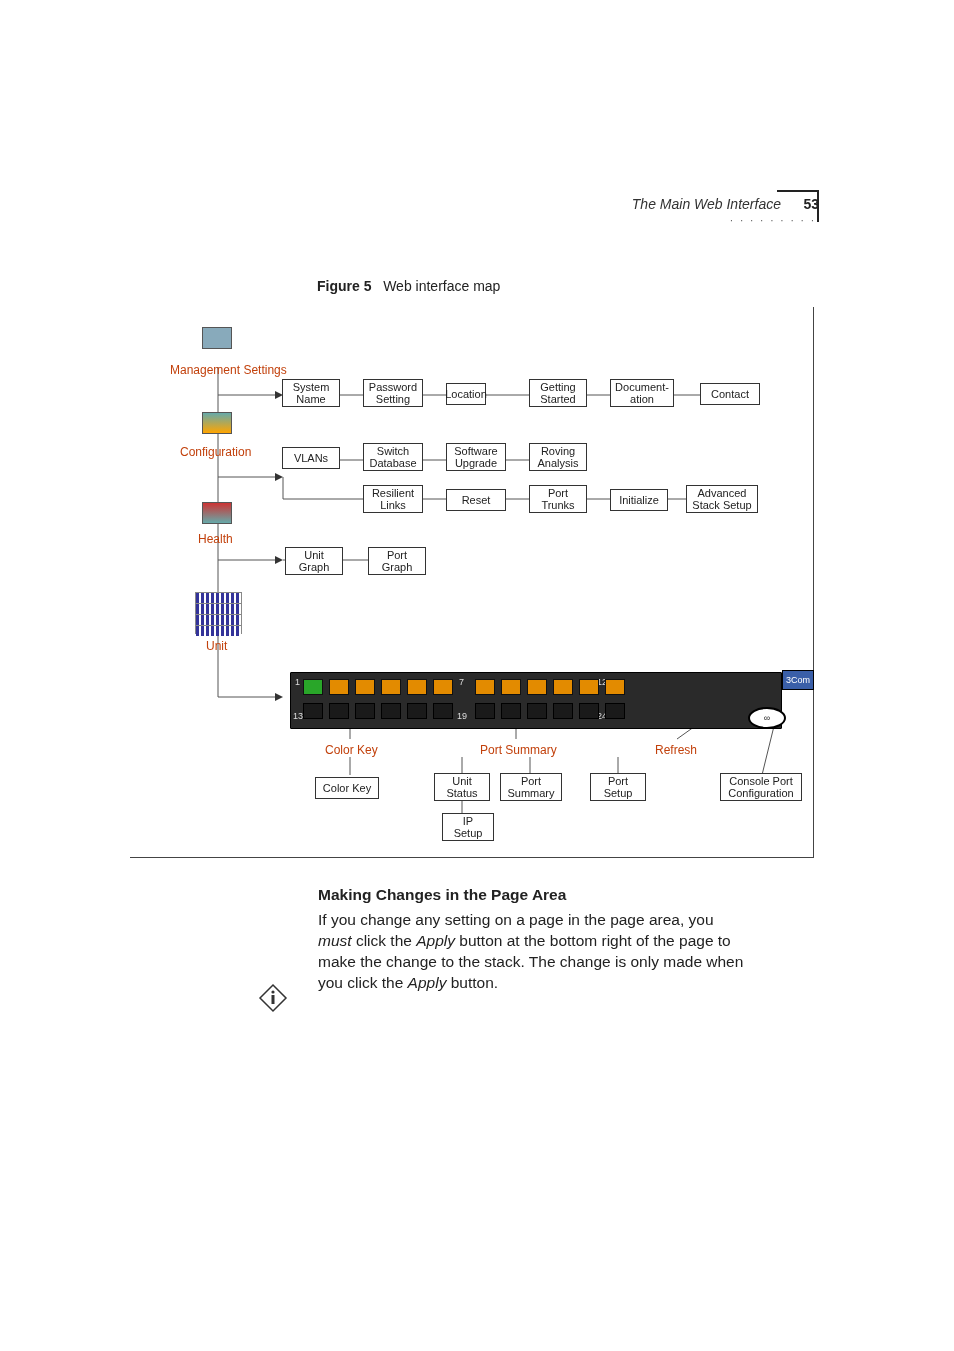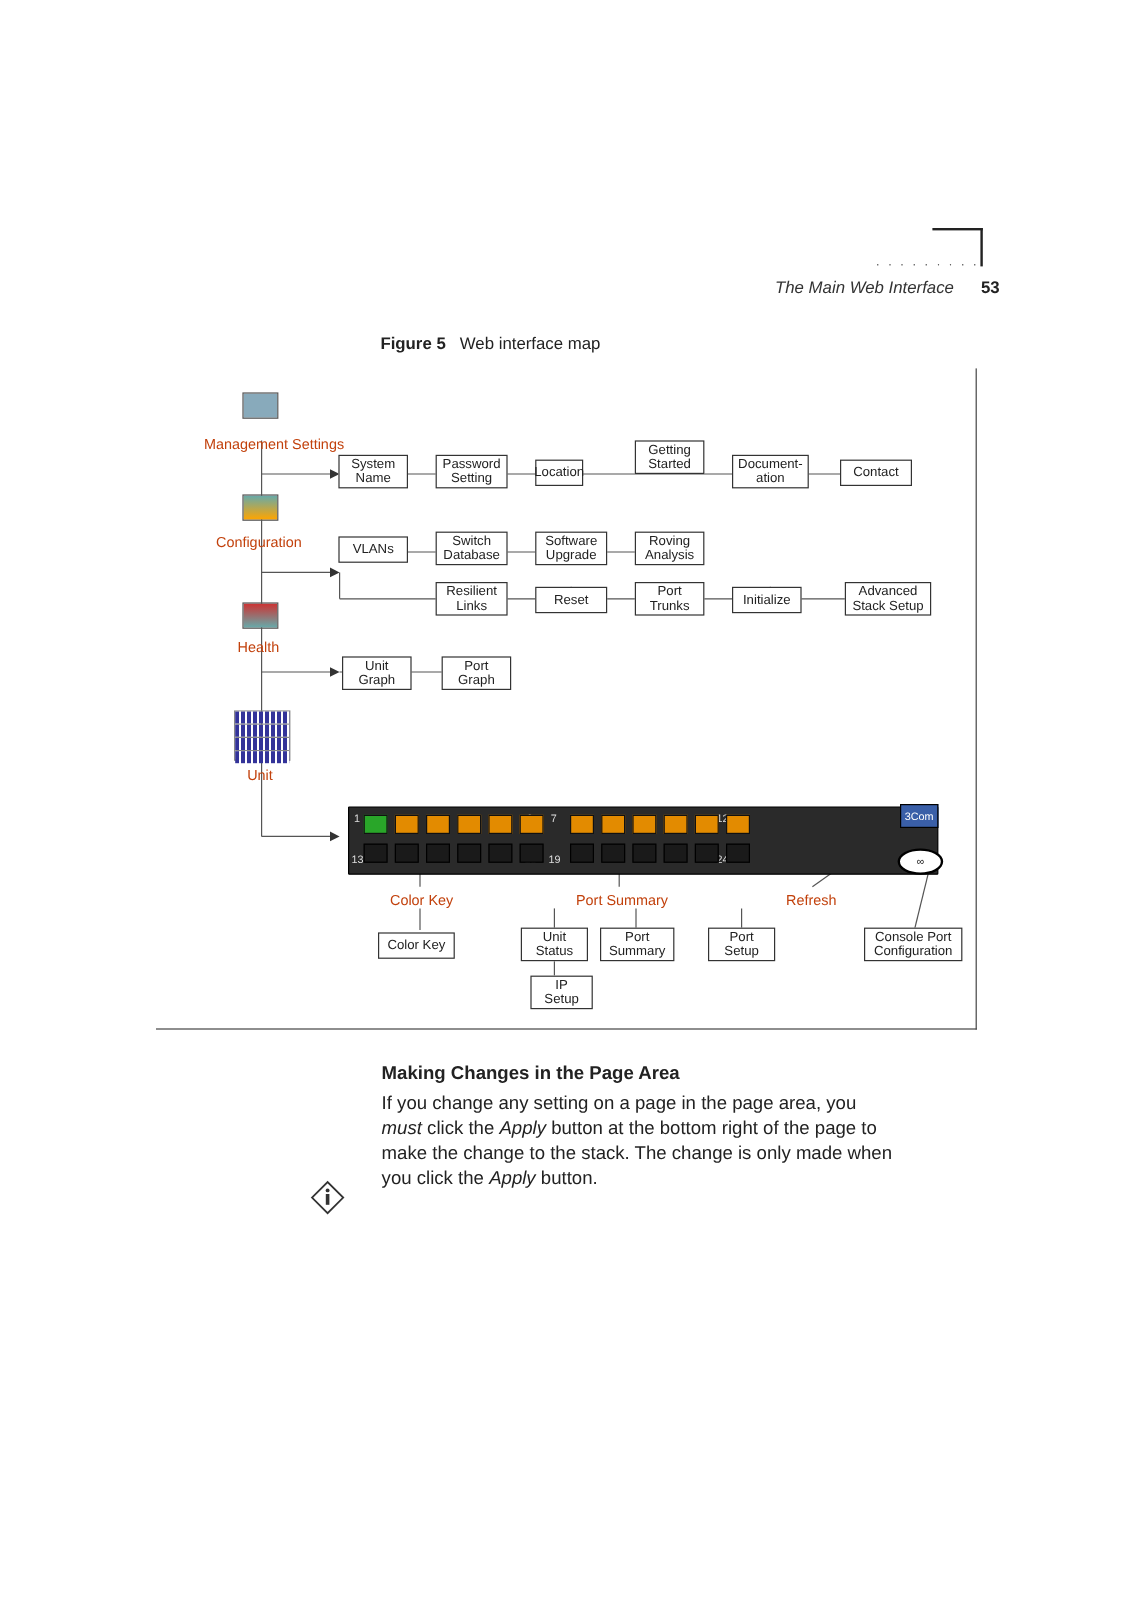--- a/index.html
+++ b/index.html
@@ -11,24 +11,23 @@
     width: 954px;
   }
   .page {
     position: relative;
     width: 954px;
     height: 1351px;
   }
   
   .hdr-right {
     position: absolute;
-    right: 121px;
+    right: 135px;
     top: 195px;
     text-align: center;
-    margin-top: 36px;
   }
   .hdr-section {
     font-style: italic;
     font-size: 14px;
     color: #333;
   }
   .hdr-page {
     font-weight: 700;
     font-size: 14px;
     margin-left: 18px;
@@ -274,21 +273,21 @@
       <div class="lbl" style="left:40px; top:56px;">Management Settings</div>
       <div class="node" style="left:152px; top:72px; width:58px; height:28px;">
           <span>System<br>Name</span>
         </div>
       <div class="node" style="left:233px; top:72px; width:60px; height:28px;">
           <span>Password<br>Setting</span>
         </div>
       <div class="node" style="left:316px; top:76px; width:40px; height:22px;">
           <span>Location</span>
         </div>
-      <div class="node" style="left:399px; top:60px; width:58px; height:28px;">
+      <div class="node" style="left:399px; top:72px; width:58px; height:28px;">
           <span>Getting<br>Started</span>
         </div>
       <div class="node" style="left:480px; top:72px; width:64px; height:28px;">
           <span>Document-<br>ation</span>
         </div>
       <div class="node" style="left:570px; top:76px; width:60px; height:22px;">
           <span>Contact</span>
         </div>
 
       <div class="cat-icon" style="left:72px; top:105px; background:linear-gradient(#6aa,#ffa500);"></div>
@@ -311,21 +310,21 @@
         </div>
       <div class="node" style="left:316px; top:182px; width:60px; height:22px;">
           <span>Reset</span>
         </div>
       <div class="node" style="left:399px; top:178px; width:58px; height:28px;">
           <span>Port<br>Trunks</span>
         </div>
       <div class="node" style="left:480px; top:182px; width:58px; height:22px;">
           <span>Initialize</span>
         </div>
-      <div class="node" style="left:574px; top:178px; width:72px; height:28px;">
+      <div class="node" style="left:556px; top:178px; width:72px; height:28px;">
           <span>Advanced<br>Stack Setup</span>
         </div>
 
       <div class="cat-icon" style="left:72px; top:195px; background:linear-gradient(#c33,#6aa);"></div>
       <div class="lbl" style="left:68px; top:225px;">Health</div>
       <div class="node" style="left:155px; top:240px; width:58px; height:28px;">
           <span>Unit<br>Graph</span>
         </div>
       <div class="node" style="left:238px; top:240px; width:58px; height:28px;">
           <span>Port<br>Graph</span>
@@ -372,21 +371,21 @@
             <div class="port dark"></div>
           <div style="width:10px"></div>
           <div class="port dark"></div>
             <div class="port dark"></div>
             <div class="port dark"></div>
             <div class="port dark"></div>
             <div class="port dark"></div>
             <div class="port dark"></div>
         </div>
       </div>
-      <div class="logo3com" style="left:620px; top:363px;">3Com</div>
+      <div class="logo3com" style="left:652px; top:363px;">3Com</div>
       <div class="oval-logo" style="left:618px; top:400px;">∞</div>
 
       <div class="lbl" style="left:195px; top:436px;">Color Key</div>
       <div class="lbl" style="left:350px; top:436px;">Port Summary</div>
       <div class="lbl" style="left:525px; top:436px;">Refresh</div>
 
       <div class="node" style="left:185px; top:470px; width:64px; height:22px;">
           <span>Color Key</span>
         </div>
       <div class="node" style="left:304px; top:466px; width:56px; height:28px;">

